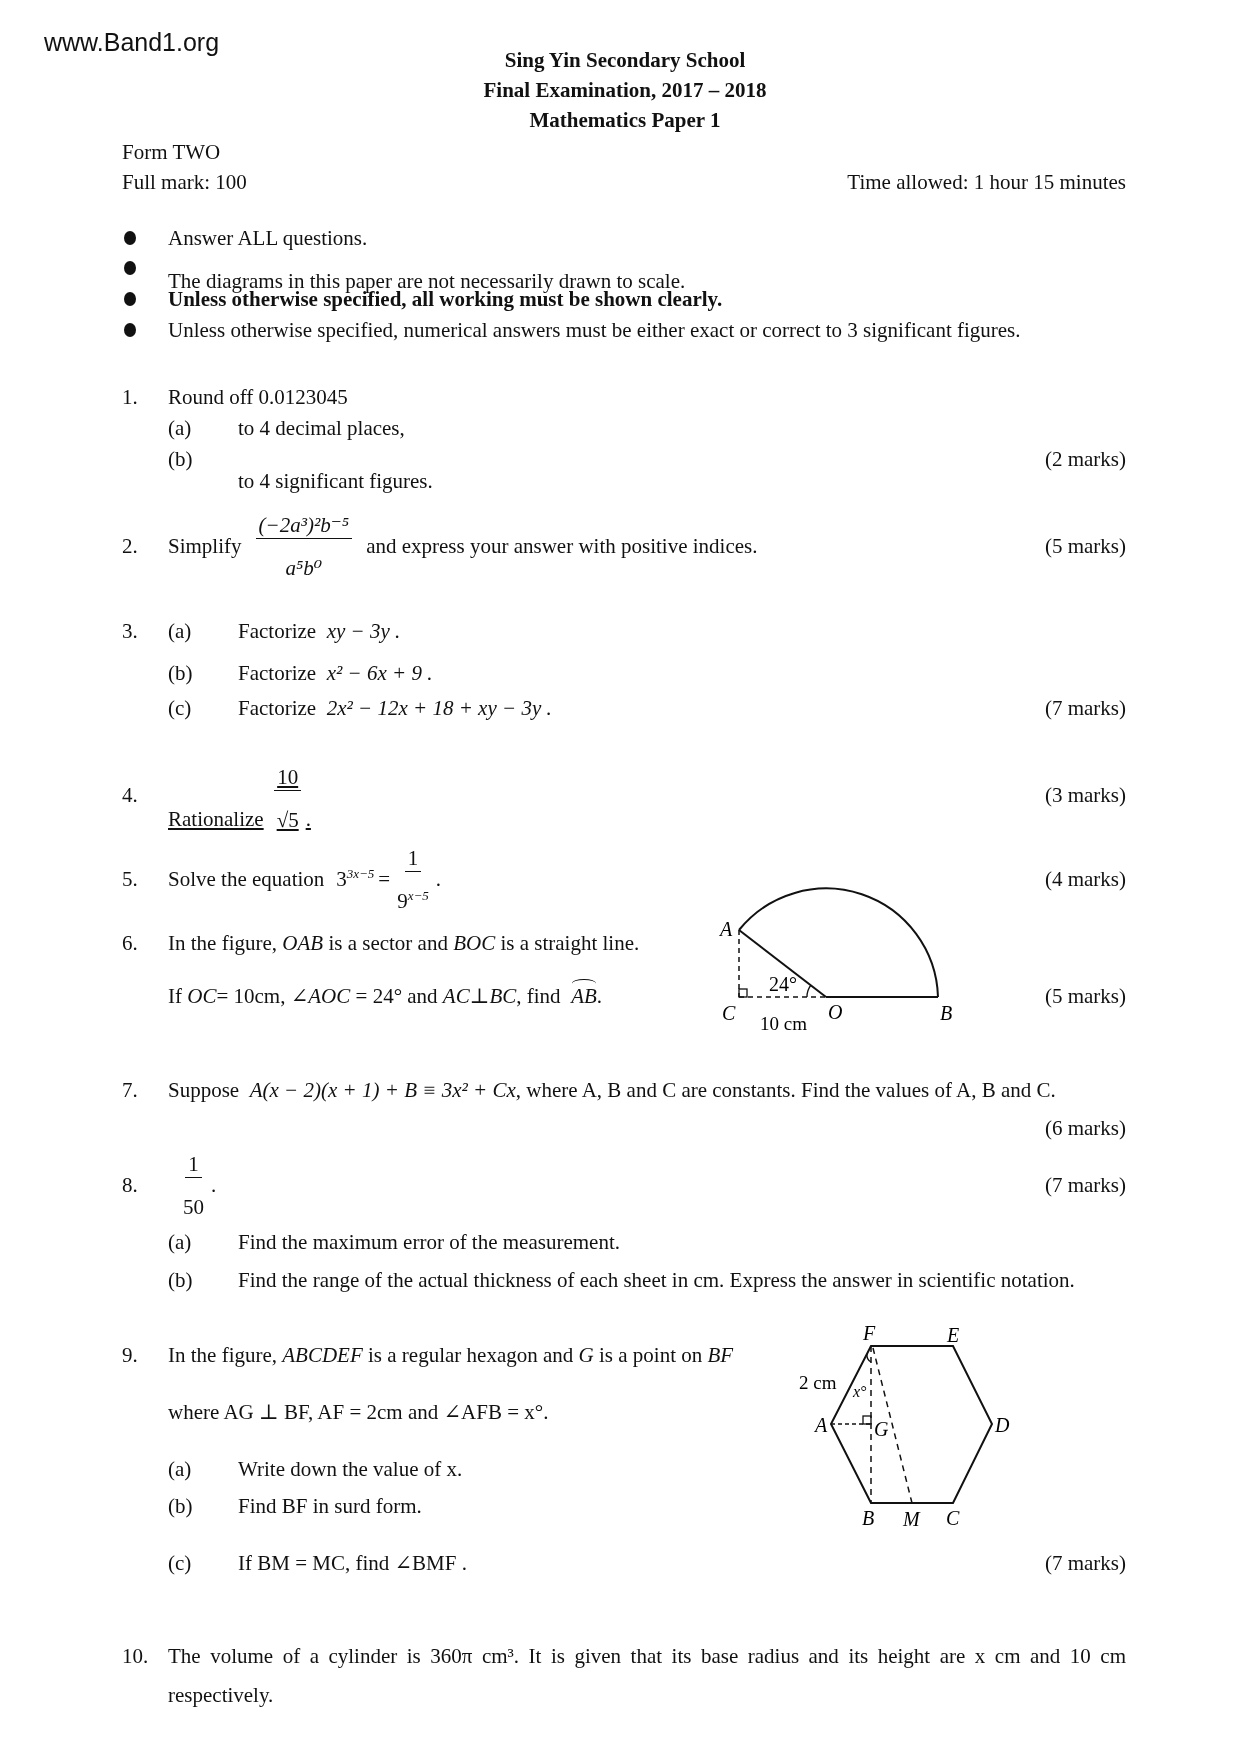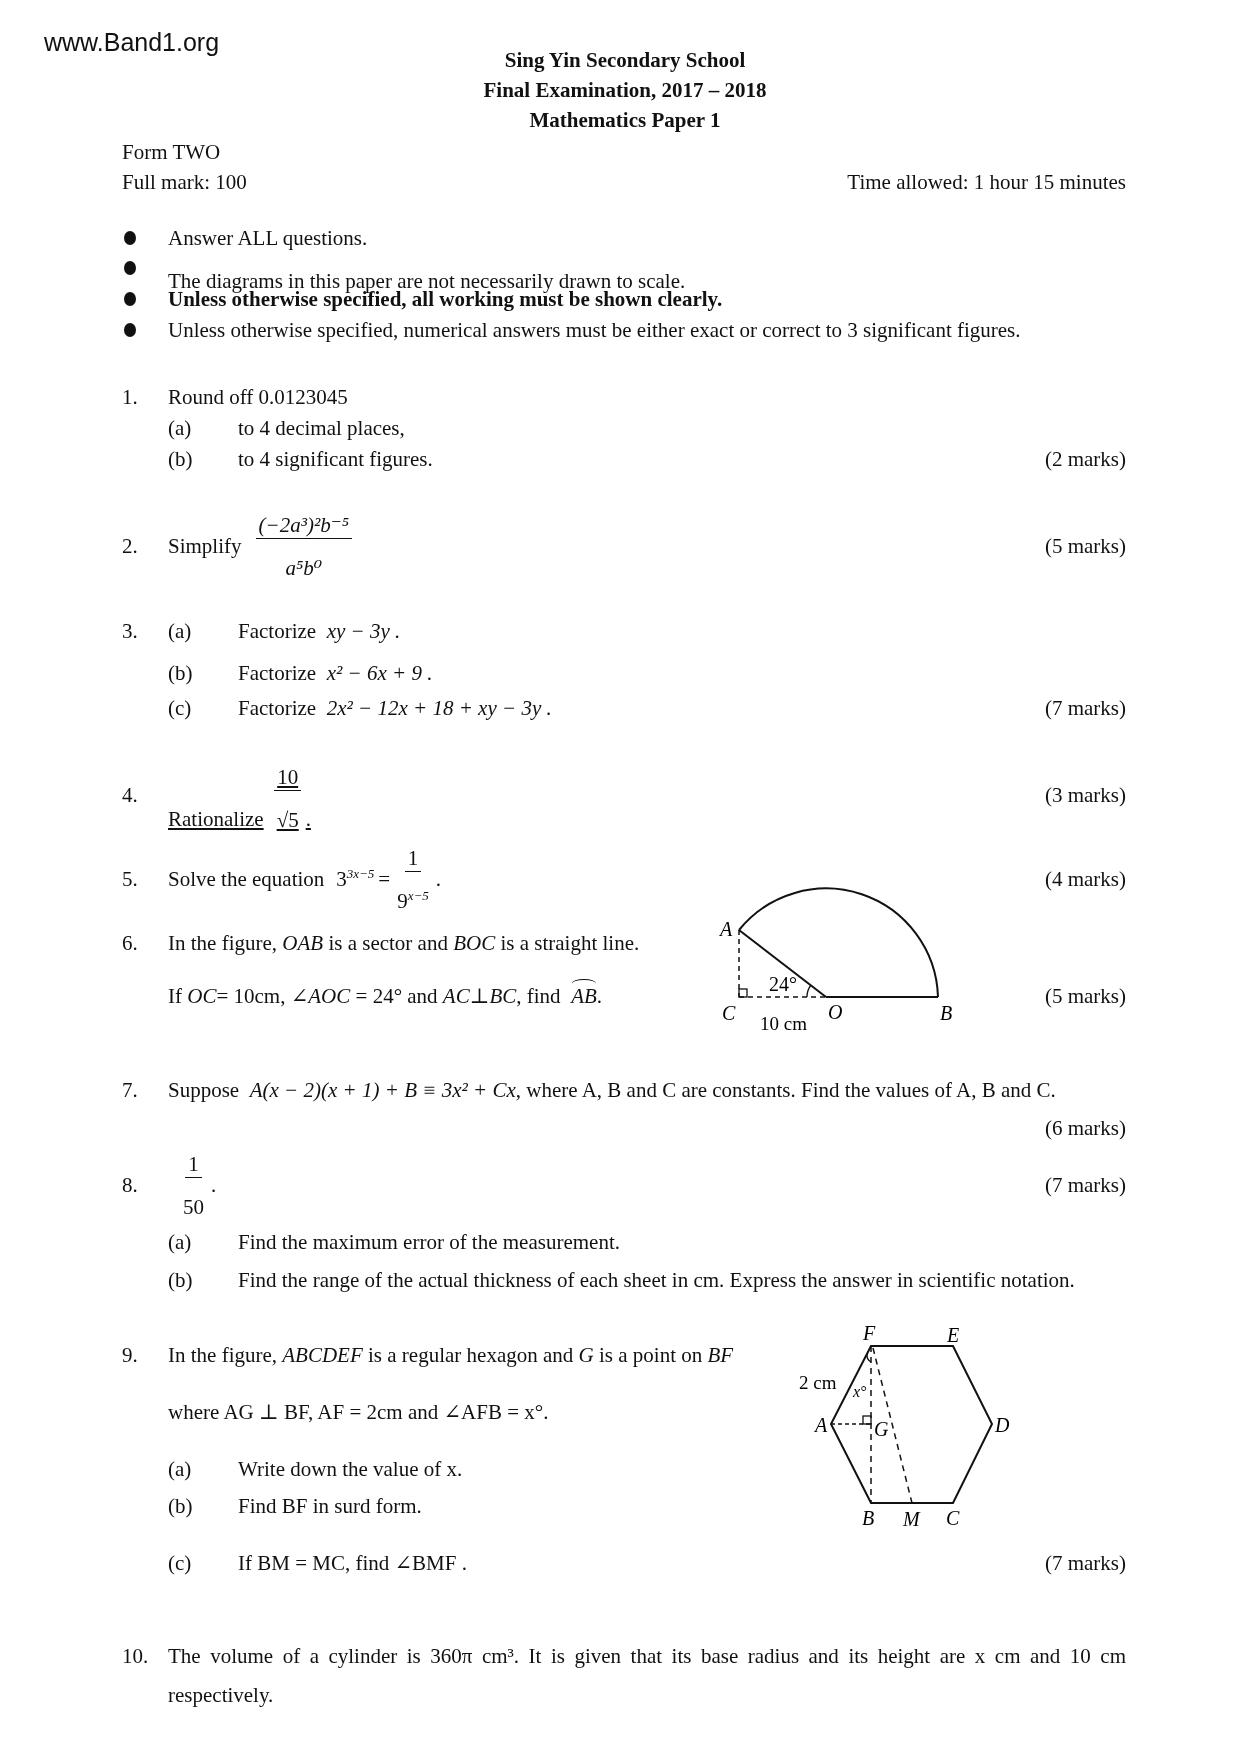--- a/index.html
+++ b/index.html
@@ -47,32 +47,33 @@
   <div class="abs bullet-dot" style="top:323px;"></div>
   <div class="abs txt q" style="top:318px;">Unless otherwise specified, numerical answers must be either exact or correct to 3 significant figures.</div>
 </div>
 
 <div>
   <div class="abs txt num" style="top:385px;">1.</div>
   <div class="abs txt q" style="top:385px;">Round off 0.0123045</div>
   <div class="abs txt sub-label" style="top:416px;">(a)</div>
   <div class="abs txt sub-text" style="top:416px;">to 4 decimal places,</div>
   <div class="abs txt sub-label" style="top:447px;">(b)</div>
-  <div class="abs txt sub-text" style="top:447px;">to 4 significant figures.</div>
+  <div class="abs txt sub-text" style="top:469px;">to 4 significant figures.</div>
   <div class="abs txt marks" style="top:447px;">(2 marks)</div>
 </div>
 
 <div>
   <div class="abs txt num" style="top:534px;">2.</div>
   <div class="abs txt q" style="top:511px; display:flex; align-items:center; height:70px;">
     <span>Simplify</span>
     <span class="frac" style="margin:0 14px 0 14px;">
       <span class="n" style="font-style:italic;">(−2a³)²b⁻⁵</span>
       <span class="d" style="font-style:italic;">a⁵b⁰</span>
     </span>
+    <span>and express your answer with positive indices.</span>
   </div>
   <div class="abs txt marks" style="top:534px;">(5 marks)</div>
 </div>
 
 <div>
   <div class="abs txt num" style="top:619px;">3.</div>
   <div class="abs txt sub-label" style="top:619px;">(a)</div>
   <div class="abs txt sub-text" style="top:619px;">
     <span>Factorize</span>&nbsp;
     <i class="v">xy − 3y .</i>

